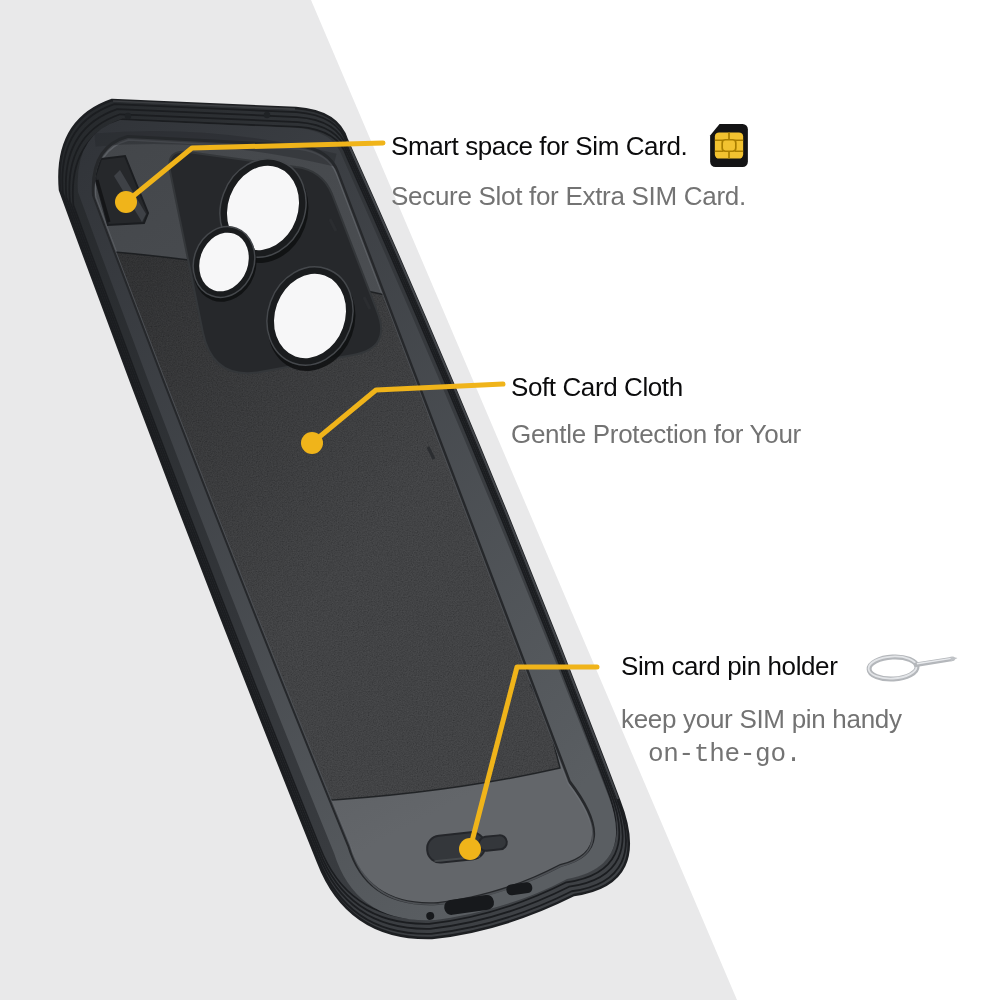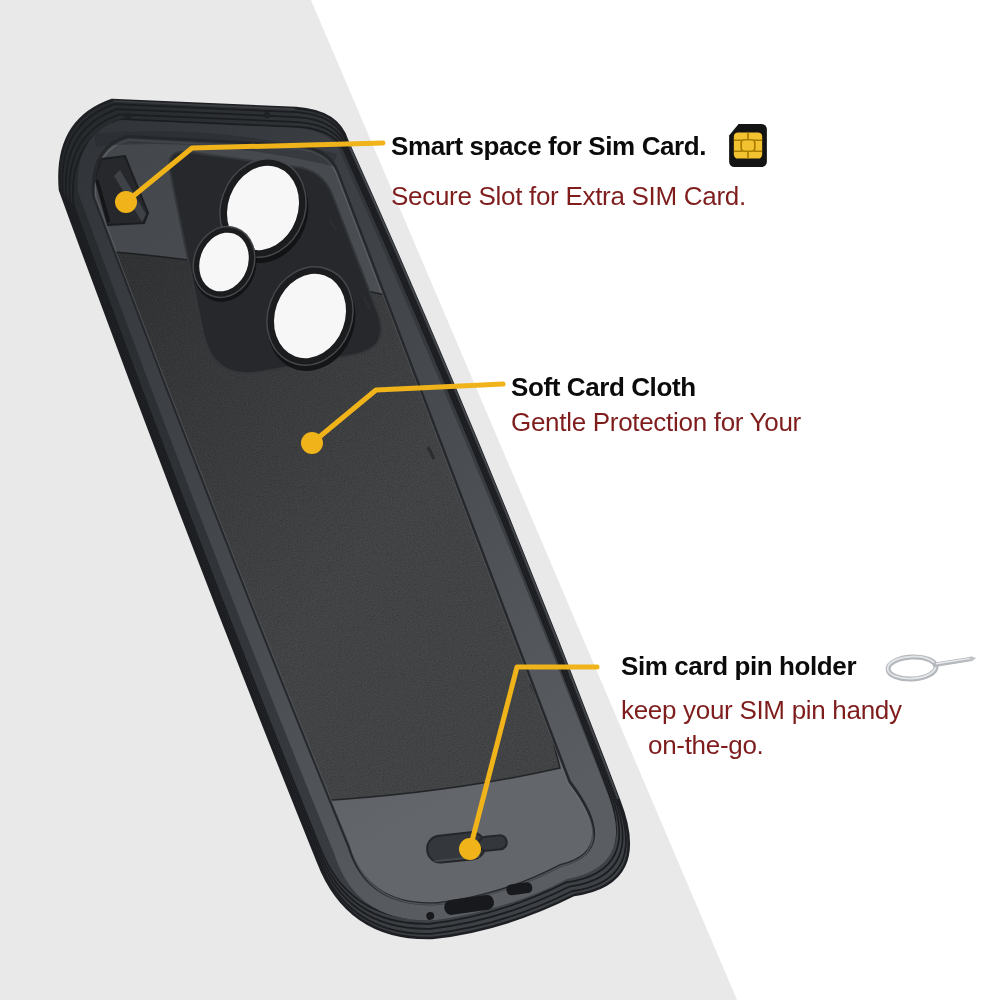--- a/index.html
+++ b/index.html
@@ -3,32 +3,32 @@
 <meta charset="utf-8">
 <style>
   html,body{margin:0;padding:0;background:#ffffff;}
   #canvas{
     position:relative;width:1000px;height:1000px;overflow:hidden;
     font-family:"Liberation Sans","DejaVu Sans",sans-serif;background:#ffffff;
   }
   #scene{position:absolute;left:0;top:0;width:1000px;height:1000px;}
   .co{position:absolute;white-space:nowrap;color:#0d0d0d;}
   .title-row{display:flex;align-items:center;}
-  .co .title{font-size:26px;font-weight:700;letter-spacing:-0.4px;line-height:32px;color:#0b0b0c;}
-  .co .sub{font-size:26px;font-weight:400;letter-spacing:-0.3px;line-height:35px;color:#7f1d1d;}
+  .co .title{font-size:26px;font-weight:400;letter-spacing:-0.4px;line-height:32px;color:#0b0b0c;}
+  .co .sub{font-size:26px;font-weight:400;letter-spacing:-0.3px;line-height:35px;color:#737373;}
   .co1{left:391px;top:124px;}
   .co1 .title-row{gap:22px;}
   .co1 .sub{margin-top:12px;}
   .co2{left:511px;top:371px;}
-  .co2 .sub{margin-top:2px;}
+  .co2 .sub{margin-top:14px;}
   .co2 .sub div:nth-child(2){padding-left:8px;}
   .co3{left:621px;top:650px;}
   .co3 .title-row{gap:29px;}
-  .co3 .sub{margin-top:11px;}
-  .co3 .sub div:nth-child(2){padding-left:27px;}
+  .co3 .sub{margin-top:20px;}
+  .co3 .sub div:nth-child(2){padding-left:27px;font-family:Liberation Mono, monospace;}
   .icn{display:block;flex:0 0 auto;}
 </style>
 </head>
 <body>
 
 <div id="canvas">
 
   <svg id="scene" viewBox="0 0 1000 1000" aria-hidden="true">
     <defs>
       <linearGradient id="shellGrad" x1="0" y1="0" x2="1" y2="0.45">

